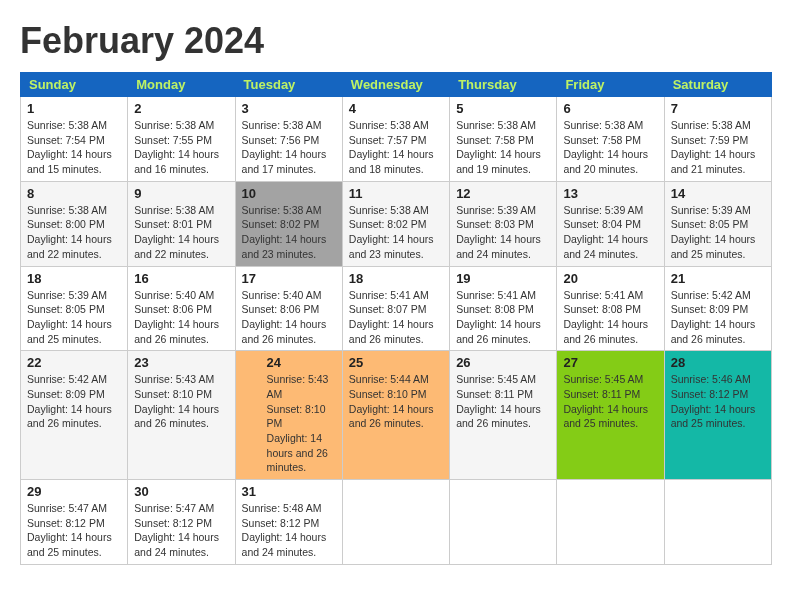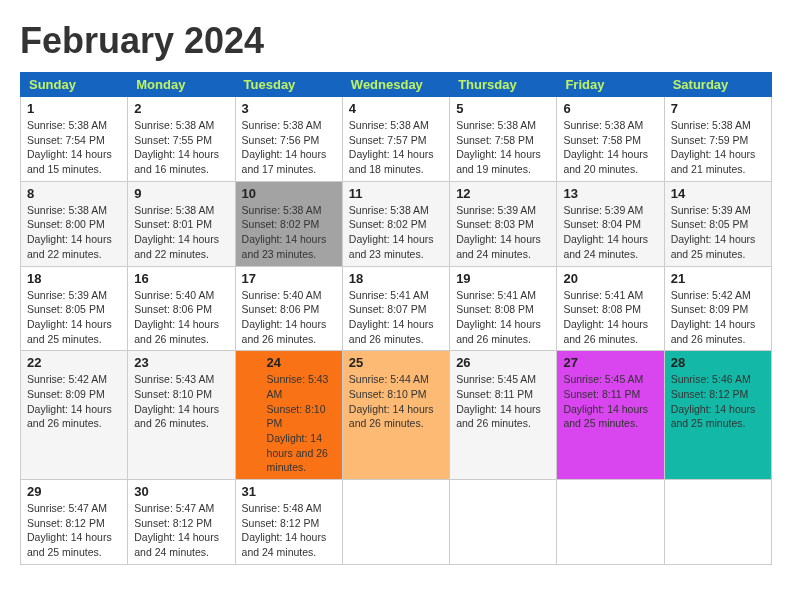--- a/index.html
+++ b/index.html
@@ -207,33 +207,33 @@
       </tr>
       <tr>
         <td style="background-color: rgb(245, 245, 245);">
       <span class="day-number">22</span>
       <div class="day-info">Sunrise: 5:42 AM<br>Sunset: 8:09 PM<br>Daylight: 14 hours and 26 minutes.</div>
     </td>
         <td style="background-color: rgb(245, 245, 245);">
       <span class="day-number">23</span>
       <div class="day-info">Sunrise: 5:43 AM<br>Sunset: 8:10 PM<br>Daylight: 14 hours and 26 minutes.</div>
     </td>
-        <td style="background-color: #f97316; padding-left: 31px;">
+        <td style="background-color: #fdba74; padding-left: 31px;">
       <span class="day-number">24</span>
       <div class="day-info">Sunrise: 5:43 AM<br>Sunset: 8:10 PM<br>Daylight: 14 hours and 26 minutes.</div>
     </td>
         <td style="background-color: #fdba74;">
       <span class="day-number">25</span>
       <div class="day-info">Sunrise: 5:44 AM<br>Sunset: 8:10 PM<br>Daylight: 14 hours and 26 minutes.</div>
     </td>
         <td style="background-color: rgb(245, 245, 245);">
       <span class="day-number">26</span>
       <div class="day-info">Sunrise: 5:45 AM<br>Sunset: 8:11 PM<br>Daylight: 14 hours and 26 minutes.</div>
     </td>
-        <td style="background-color: #d946ef;">
+        <td style="background-color: #84cc16;">
       <span class="day-number">27</span>
       <div class="day-info">Sunrise: 5:45 AM<br>Sunset: 8:11 PM<br>Daylight: 14 hours and 25 minutes.</div>
     </td>
         <td style="background-color: #14b8a6;">
       <span class="day-number">28</span>
       <div class="day-info">Sunrise: 5:46 AM<br>Sunset: 8:12 PM<br>Daylight: 14 hours and 25 minutes.</div>
     </td>
       </tr>
       <tr>
         <td>

